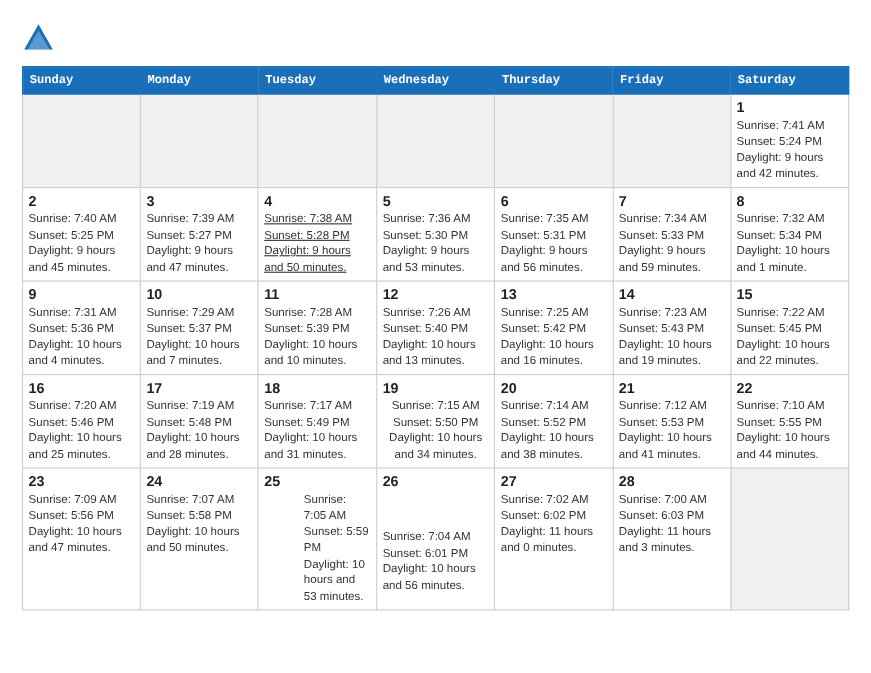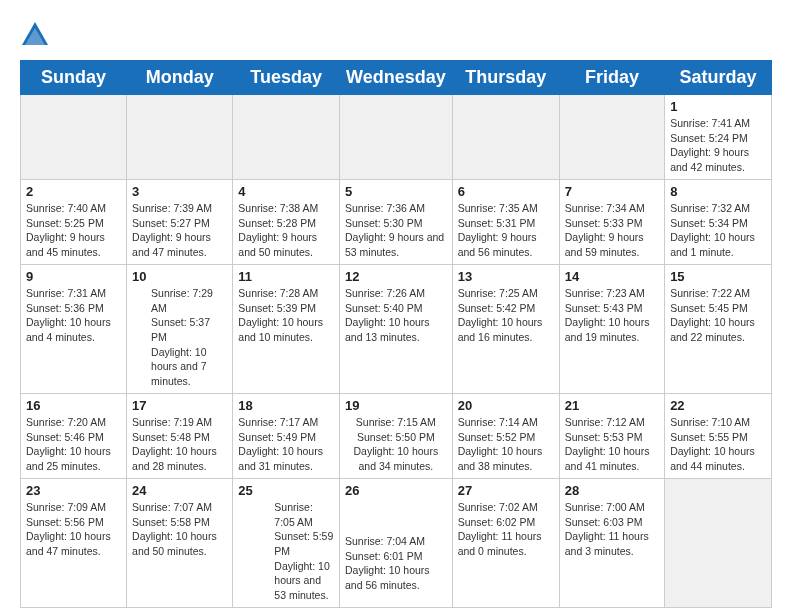--- a/index.html
+++ b/index.html
@@ -53,24 +53,25 @@
       color: #444;
     }
     .calendar {
       width: 100%;
       border-collapse: collapse;
       font-size: 11px;
     }
     .calendar th {
       background: #1a6fba;
       color: #fff;
-      text-align: center;
+      text-align: left;
       padding: 6px 6px;
-      font-size: 18px;
+      font-size: 11px;
       border: 1px solid #1a6fba;
+      font-family: Liberation Mono, monospace;
     }
     .calendar td {
       border: 1px solid #ccc;
       vertical-align: top;
       padding: 4px 5px;
       width: 108px;
       min-height: 80px;
       background: #fff;
     }
     .calendar td.empty {
@@ -147,21 +148,21 @@
 Daylight: 9 hours and 45 minutes.</div>
         </td>
         <td>
           <span class="day-number">3</span>
           <div class="day-info" style="white-space: pre-line;">Sunrise: 7:39 AM
 Sunset: 5:27 PM
 Daylight: 9 hours and 47 minutes.</div>
         </td>
         <td>
           <span class="day-number">4</span>
-          <div class="day-info" style="white-space: pre-line;">Sunrise: 7:38 AM
+          <div class="day-info" style="white-space: pre-line; text-decoration: underline;">Sunrise: 7:38 AM
 Sunset: 5:28 PM
 Daylight: 9 hours and 50 minutes.</div>
         </td>
         <td>
           <span class="day-number">5</span>
           <div class="day-info" style="white-space: pre-line;">Sunrise: 7:36 AM
 Sunset: 5:30 PM
 Daylight: 9 hours and 53 minutes.</div>
         </td>
         <td>
@@ -185,21 +186,21 @@
       </tr>
       <tr class="week-row">
         <td>
           <span class="day-number">9</span>
           <div class="day-info" style="white-space: pre-line;">Sunrise: 7:31 AM
 Sunset: 5:36 PM
 Daylight: 10 hours and 4 minutes.</div>
         </td>
         <td>
           <span class="day-number">10</span>
-          <div class="day-info" style="white-space: pre-line; margin-left: 19px;">Sunrise: 7:29 AM
+          <div class="day-info" style="white-space: pre-line;">Sunrise: 7:29 AM
 Sunset: 5:37 PM
 Daylight: 10 hours and 7 minutes.</div>
         </td>
         <td>
           <span class="day-number">11</span>
           <div class="day-info" style="white-space: pre-line;">Sunrise: 7:28 AM
 Sunset: 5:39 PM
 Daylight: 10 hours and 10 minutes.</div>
         </td>
         <td>

